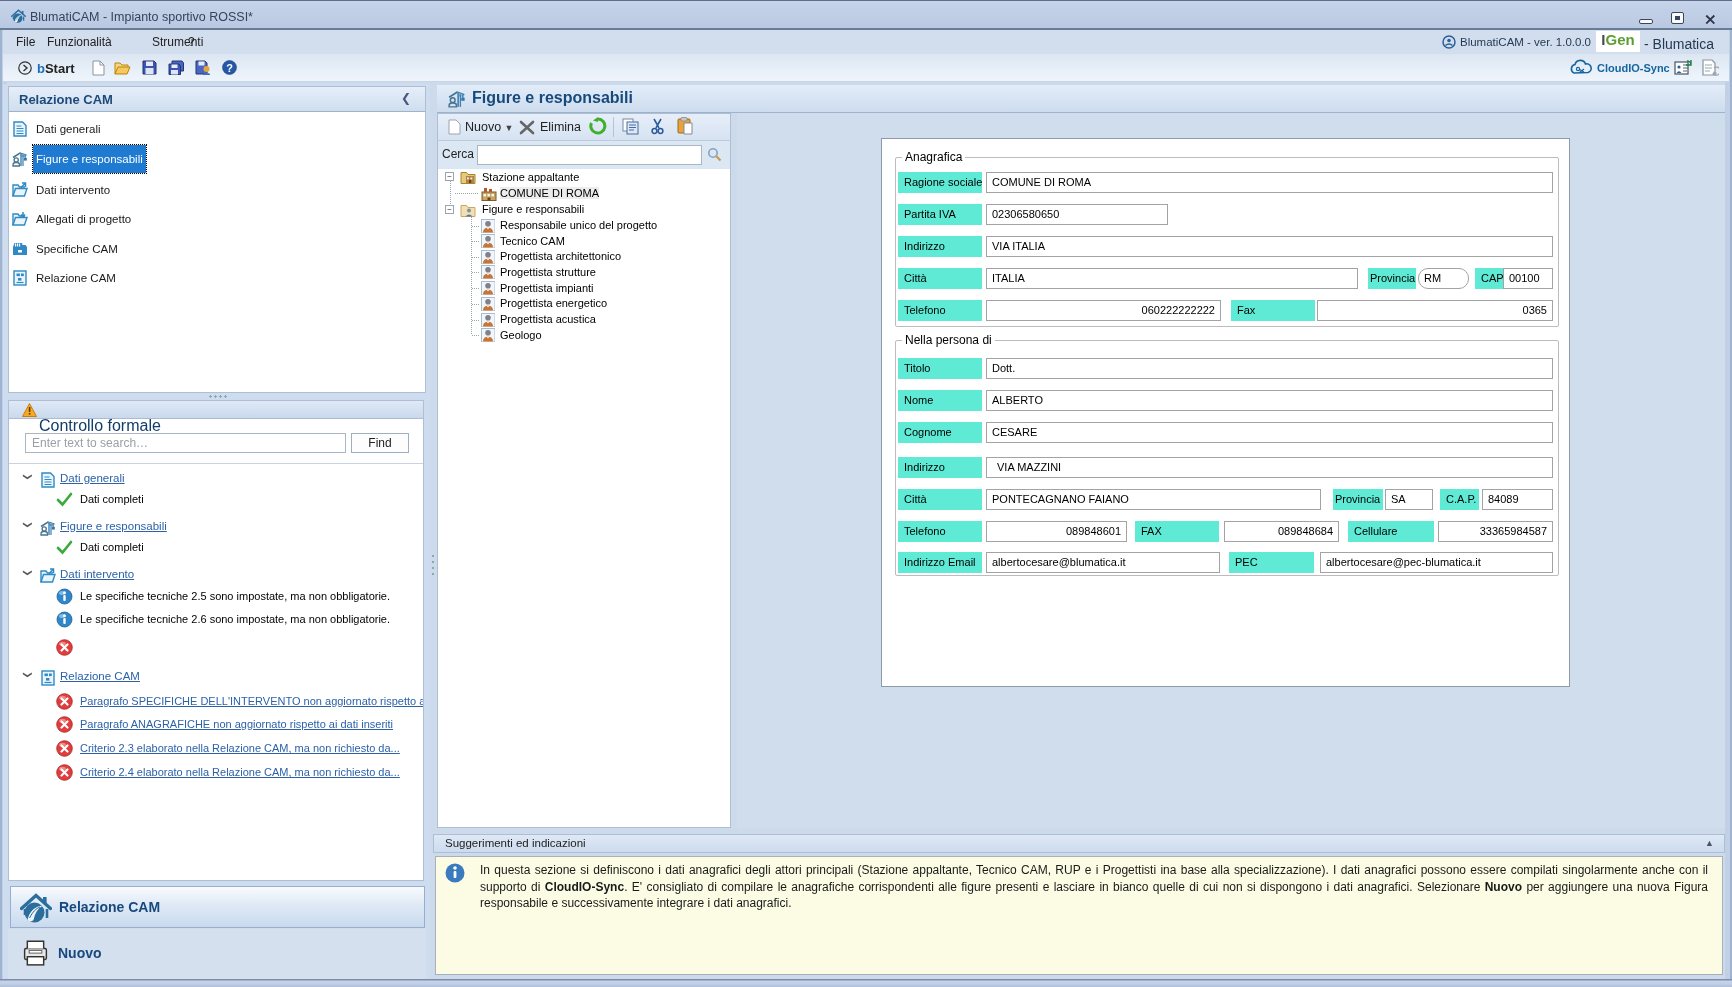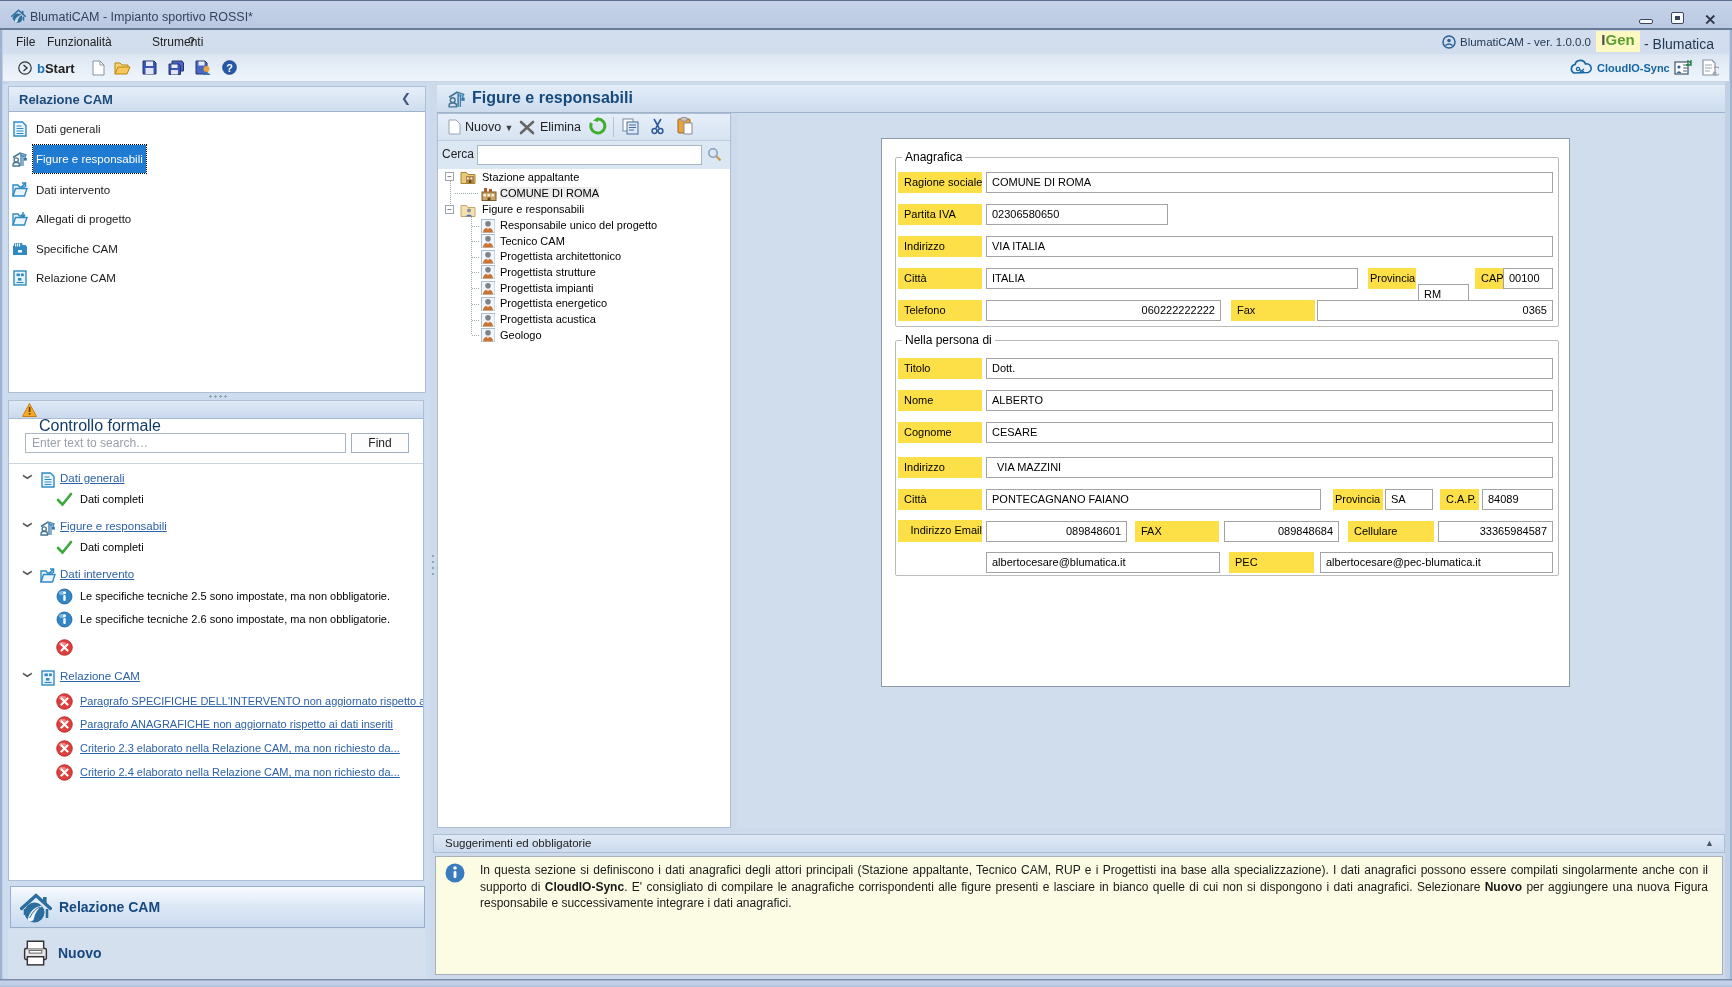--- a/index.html
+++ b/index.html
@@ -62,21 +62,21 @@
   #midpanel { left:437px; top:113px; width:294px; height:715px; background:#fff; border:1px solid #aebfd4; }
   #midtoolbar { left:0; top:0; width:292px; height:27px; background:linear-gradient(#e6eef9,#d7e3f2); border-bottom:1px solid #bccbdd;}
   #cercarow { left:0; top:27px; width:292px; height:28px; background:#dce7f4; }
   #cercabox { left:40px; top:4px; width:225px; height:20px; background:#fff; border:1px solid #a8b6c6; }
 
   
   #rightpanel { left:737px; top:113px; width:988px; height:715px; background:#cfddec; }
   #formcard { left:148px; top:25px; width:686px; height:549px; background:#fff; border:1px solid #8e9aa9; }
   fieldset { position:absolute; border:1px solid #bcbcbc; border-radius:2px; }
   fieldset legend { font-size:12px; color:#000; margin-left:6px; padding:0 3px; }
-  .flabel { position:absolute; background:#fde047; height:21px; line-height:21px; padding-left:6px;
+  .flabel { position:absolute; background:#5eead4; height:21px; line-height:21px; padding-left:6px;
      font-size:11px; color:#000; width:84px; white-space:nowrap; }
   .finput { position:absolute; background:#fff; border:1px solid #a3a3a3; height:21px; line-height:19px;
      font-size:11px; color:#000; padding:0 5px; white-space:nowrap; overflow:hidden; }
   .ra { text-align:right; }
 
   
   #sugbar { left:433px; top:834px; width:1292px; height:19px;
      background:linear-gradient(#dfe9f6,#ccdbee); border:1px solid #aebfd4; }
   #sugbar .t { position:absolute; left:11px; top:2px; font-size:11.5px; color:#222; }
   #sugpanel { left:435px; top:856px; width:1288px; height:119px; background:#fbfce3; border:1px solid #a8b0ba; }
@@ -117,21 +117,21 @@
 <div class="abs menuitem" style="left:47px;top:35px;">Funzionalità</div>
 <div class="abs menuitem" style="left:124px;top:35px;margin-left:28px;">Strumenti</div>
 <div class="abs menuitem" style="left:188px;top:35px;">?</div>
 
 <svg class="icon" style="left:1442px;top:35px" width="14" height="14" viewBox="0 0 14 14">
   <circle cx="7" cy="7" r="6" fill="none" stroke="#2a6099" stroke-width="1.5"></circle>
   <circle cx="7" cy="5.5" r="1.8" fill="#2a6099"></circle>
   <path d="M3.5 10.5 Q7 7.5 10.5 10.5" stroke="#2a6099" stroke-width="1.5" fill="none"></path>
 </svg>
 <div class="abs" style="left:1460px;top:36px;font-size:11.5px;color:#243b55;">BlumatiCAM - ver. 1.0.0.0</div>
-<div class="abs" style="left:1596px;top:31px;width:44px;height:21px;background:#fef9c3;text-align:center;">
+<div class="abs" style="left:1596px;top:31px;width:44px;height:21px;background:#ffffff;text-align:center;">
   <span style="color:#4a4a4a;font-weight:bold;font-size:15px;">I</span><span style="color:#5a9e32;font-weight:bold;font-size:15px;">Gen</span>
 </div>
 <div class="abs" style="left:1644px;top:36px;font-size:14px;color:#243b55;">- Blumatica srl</div>
 
 <div class="abs" id="toolbar"></div>
 <svg class="icon" style="left:18px;top:61px" width="14" height="14" viewBox="0 0 14 14">
   <circle cx="7" cy="7" r="6.2" fill="none" stroke="#333" stroke-width="1.2"></circle>
   <path d="M5.5 4 L9 7 L5.5 10" fill="none" stroke="#333" stroke-width="1.4"></path>
 </svg>
 <div class="abs" style="left:37px;top:61px;font-weight:bold;font-size:13px;"><span style="color:#1d6fbe;">b</span><span style="color:#222;">Start</span></div>
@@ -559,21 +559,21 @@
     </fieldset>
   <div class="flabel" style="left:898px;top:172px;">Ragione sociale</div>
   <div class="finput" style="left:986px;top:172px;width:567px;">COMUNE DI ROMA</div>
   <div class="flabel" style="left:898px;top:204px;">Partita IVA</div>
   <div class="finput" style="left:986px;top:204px;width:182px;">02306580650</div>
   <div class="flabel" style="left:898px;top:236px;">Indirizzo</div>
   <div class="finput" style="left:986px;top:236px;width:567px;">VIA ITALIA</div>
   <div class="flabel" style="left:898px;top:268px;">Città</div>
   <div class="finput" style="left:986px;top:268px;width:372px;">ITALIA</div>
   <div class="flabel" style="left:1368px;top:268px;width:48px;padding-left:2px;">Provincia</div>
-  <div class="finput" style="left:1418px;top:284px;width:51px;">RM</div>
+  <div class="finput" style="left:1418px;top:268px;width:51px;border-radius:10px;">RM</div>
   <div class="flabel" style="left:1475px;top:268px;width:28px;">CAP</div>
   <div class="finput" style="left:1503px;top:268px;width:50px;">00100</div>
   <div class="flabel" style="left:898px;top:300px;">Telefono</div>
   <div class="finput ra" style="left:986px;top:300px;width:235px;">060222222222</div>
   <div class="flabel" style="left:1231px;top:300px;">Fax</div>
   <div class="finput ra" style="left:1317px;top:300px;width:236px;">0365</div>
 
   <fieldset style="left:895px;top:333px;width:664px;height:243px;">
       <legend>Nella persona di</legend>
     </fieldset>
@@ -590,28 +590,28 @@
   <div class="flabel" style="left:1333px;top:489px;width:50px;padding-left:2px;">Provincia</div>
   <div class="finput" style="left:1385px;top:489px;width:48px;">SA</div>
   <div class="flabel" style="left:1440px;top:489px;width:39px;">C.A.P.</div>
   <div class="finput" style="left:1482px;top:489px;width:71px;">84089</div>
   <div class="flabel" style="left:898px;top:521px;">Telefono</div>
   <div class="finput ra" style="left:986px;top:521px;width:141px;">089848601</div>
   <div class="flabel" style="left:1135px;top:521px;">FAX</div>
   <div class="finput ra" style="left:1224px;top:521px;width:115px;">089848684</div>
   <div class="flabel" style="left:1348px;top:521px;width:86px;">Cellulare</div>
   <div class="finput ra" style="left:1438px;top:521px;width:115px;">33365984587</div>
-  <div class="flabel" style="left:898px;top:520px;text-align:right;">Indirizzo Email</div>
+  <div class="flabel" style="left:898px;top:552px;">Indirizzo Email</div>
   <div class="finput" style="left:986px;top:552px;width:234px;">albertocesare@blumatica.it</div>
   <div class="flabel" style="left:1229px;top:552px;width:85px;">PEC</div>
   <div class="finput" style="left:1320px;top:552px;width:233px;">albertocesare@pec-blumatica.it</div>
 </div>
 
 <div class="abs" id="sugbar">
-    <div class="t">Suggerimenti ed obbligatorie</div>
+    <div class="t">Suggerimenti ed indicazioni</div>
   <div style="position:absolute;right:10px;top:3px;font-size:9px;color:#456;">▲</div>
   </div>
 <div class="abs" id="sugpanel"></div>
 <svg class="icon" style="left:445px;top:863px" width="20" height="20" viewBox="0 0 20 20">
   <circle cx="10" cy="10" r="9.5" fill="#3a7abf"></circle>
   <rect x="8.6" y="8" width="2.8" height="7" rx="1" fill="#fff"></rect>
   <circle cx="10" cy="5" r="1.8" fill="#fff"></circle>
 </svg>
 <div class="abs" id="sugtext" style="left:480px;top:862px;width:1228px;">
 In questa sezione si definiscono i dati anagrafici degli attori principali (Stazione appaltante, Tecnico CAM, RUP e i Progettisti ina base alla specializzazione). I dati anagrafici possono essere compilati singolarmente anche con il supporto di <b>CloudIO-Sync</b>. E' consigliato di compilare le anagrafiche corrispondenti alle figure presenti e lasciare in bianco quelle di cui non si dispongono i dati anagrafici. Selezionare <b>Nuovo</b> per aggiungere una nuova Figura responsabile e successivamente integrare i dati anagrafici.

